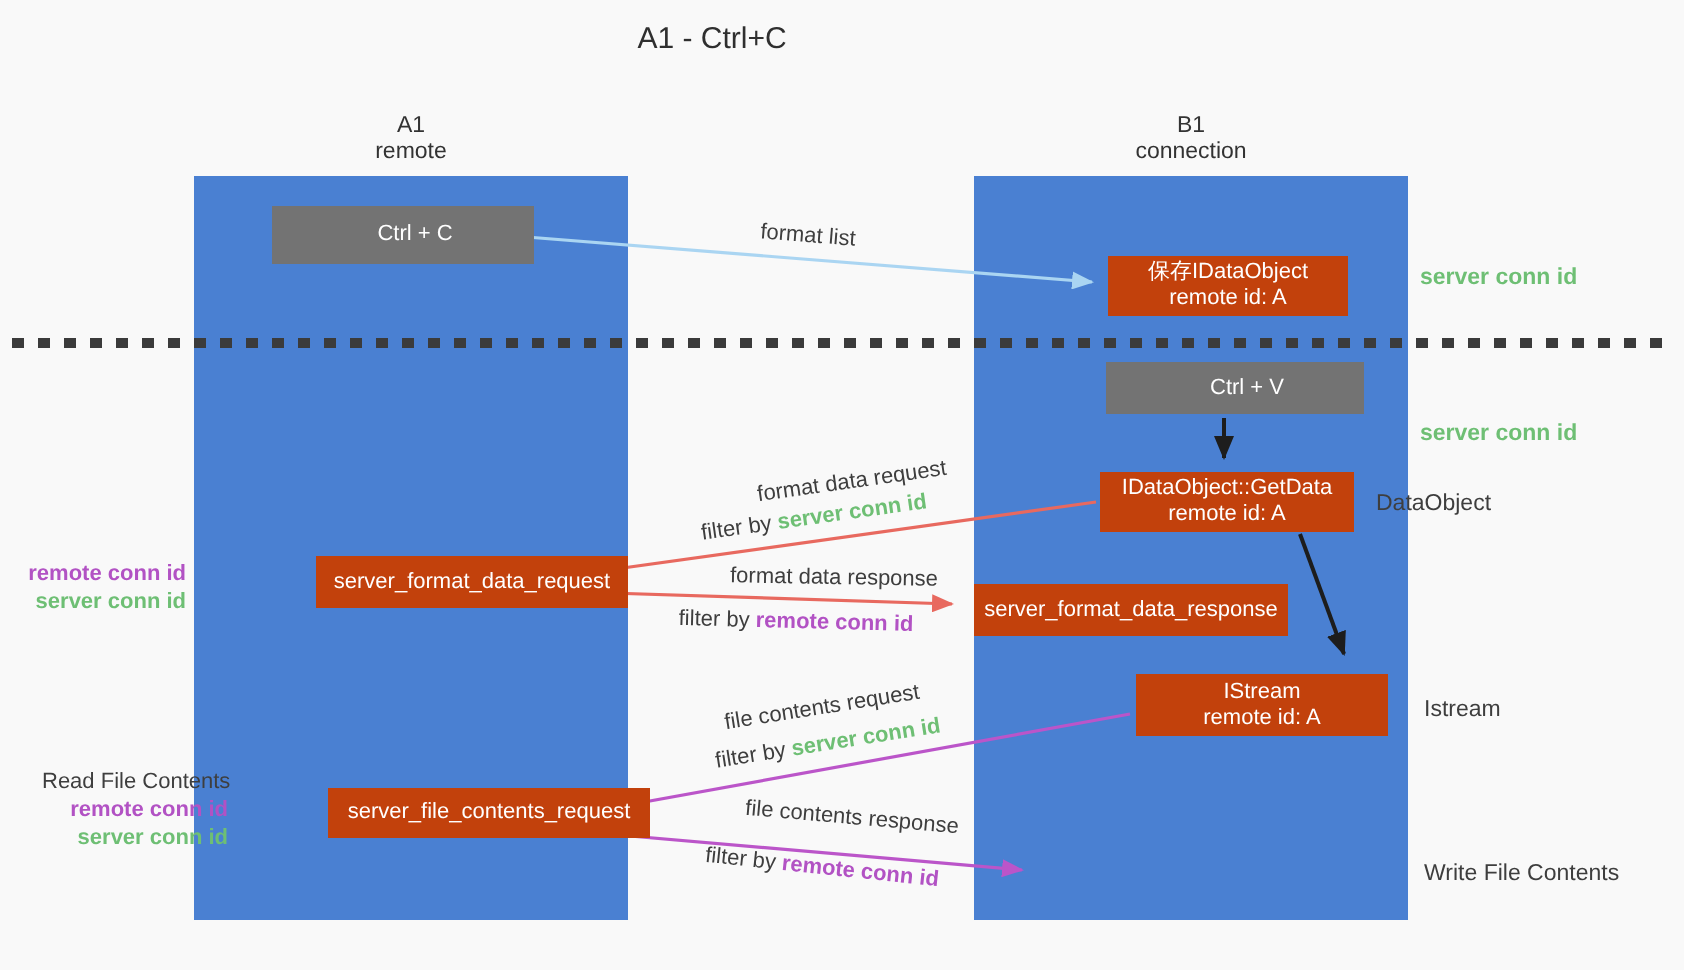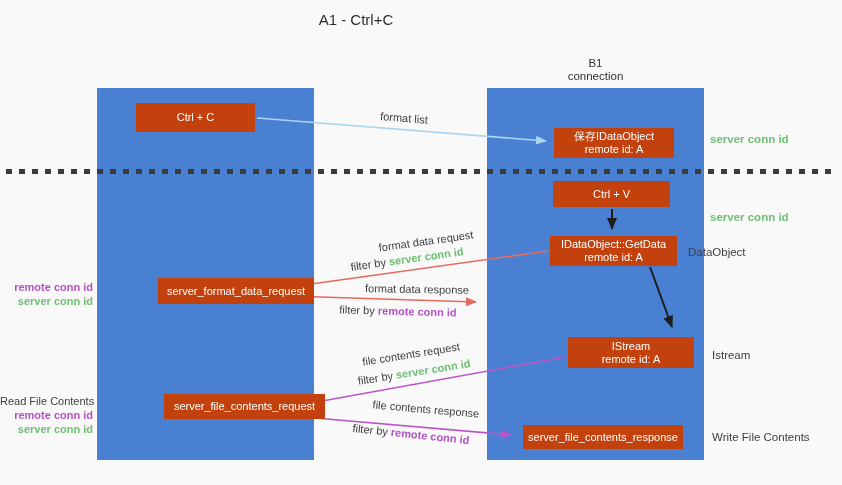--- a/index.html
+++ b/index.html
@@ -21,40 +21,44 @@
   .col-right{left:487px;}
 
   .dotted{position:absolute;top:169px;left:6px;width:830px;height:5px;z-index:2;
           background:repeating-linear-gradient(to right,#3b3b3b 0,#3b3b3b 6px,transparent 6px,transparent 13px);}
 
   svg.arrows{position:absolute;left:0;top:0;z-index:3;}
 
   .box{position:absolute;display:flex;flex-direction:column;align-items:center;
        justify-content:center;color:#fff;font-size:11px;line-height:13px;
        text-align:center;z-index:4;white-space:nowrap;}
-  .green-box{background:#c2410c;}
+  .green-box{background:#737373;padding-left:12px;}
   .orange-box{background:#c2410c;}
 
   .albl{position:absolute;font-size:11px;color:#3e3e3e;white-space:nowrap;
         z-index:4;transform-origin:center;}
   .side{position:absolute;font-size:11.5px;color:#3e3e3e;white-space:nowrap;z-index:4;}
   .side-right-block{position:absolute;left:0;width:93px;text-align:right;
         font-size:11px;line-height:14px;z-index:4;white-space:nowrap;}
   .green-t{color:#6ebf74;font-weight:bold;}
   .purple-t{color:#b252c4;font-weight:bold;}
 </style>
 </head>
 <body>
 
 <div class="canvas">
 
   <div class="title">
     <div>A1 - Ctrl+C</div>
   </div>
 
+  <div class="lifeline-header lh-left">
+    <div>A1</div>
+    <div>remote</div>
+  </div>
   <div class="lifeline-header lh-right">
     <div>B1</div>
     <div>connection</div>
   </div>
 
   <div class="column col-left"></div>
   <div class="column col-right"></div>
 
   <div class="dotted"></div>
 
@@ -97,33 +101,33 @@
 
   <div class="box orange-box" style="left:550px;top:236px;width:127px;height:30px;">
     <div>IDataObject::GetData</div>
     <div>remote id: A</div>
   </div>
 
   <div class="box orange-box" style="left:130px;top:278px;width:156px;height:26px;margin-left:28px;">
     <div>server_format_data_request</div>
   </div>
 
+  <div class="box orange-box" style="left:487px;top:292px;width:157px;height:26px;">
+    <div>server_format_data_response</div>
+  </div>
 
   <div class="box orange-box" style="left:568px;top:337px;width:126px;height:31px;">
     <div>IStream</div>
     <div>remote id: A</div>
   </div>
 
   <div class="box orange-box" style="left:128px;top:394px;width:161px;height:25px;margin-left:36px;">
     <div>server_file_contents_request</div>
   </div>
 
-  <div class="box orange-box" style="left:523px;top:425px;width:160px;height:24px;">
-    <div>server_file_contents_response</div>
-  </div>
 
   <div class="albl" style="left:404px;top:118px;transform:translate(-50%,-50%) rotate(4.5deg);">format list</div>
 
   <div class="albl" style="left:426px;top:241px;transform:translate(-50%,-50%) rotate(-8deg);">format data request</div>
   <div class="albl" style="left:407px;top:259px;transform:translate(-50%,-50%) rotate(-8deg);">
     <span>filter by</span>
     <span class="green-t">server conn id</span>
   </div>
 
   <div class="albl" style="left:417px;top:289px;transform:translate(-50%,-50%) rotate(1deg);">format data response</div>
@@ -147,19 +151,19 @@
   <div class="side green-t" style="left:710px;top:133px;font-weight:bold;">server conn id</div>
   <div class="side green-t" style="left:710px;top:211px;font-weight:bold;">server conn id</div>
   <div class="side" style="left:688px;top:246px;">DataObject</div>
   <div class="side" style="left:712px;top:349px;">Istream</div>
   <div class="side" style="left:712px;top:431px;">Write File Contents</div>
 
   <div class="side-right-block" style="top:280px;">
     <div class="purple-t">remote conn id</div>
     <div class="green-t">server conn id</div>
   </div>
-  <div class="side-right-block" style="top:394px;">
+  <div class="side-right-block" style="top:384px;margin-left:21px;">
     <div style="color:#3e3e3e;font-weight:normal;">Read File Contents</div>
     <div class="purple-t">remote conn id</div>
     <div class="green-t">server conn id</div>
   </div>
 
 </div>
 
 </body></html>

